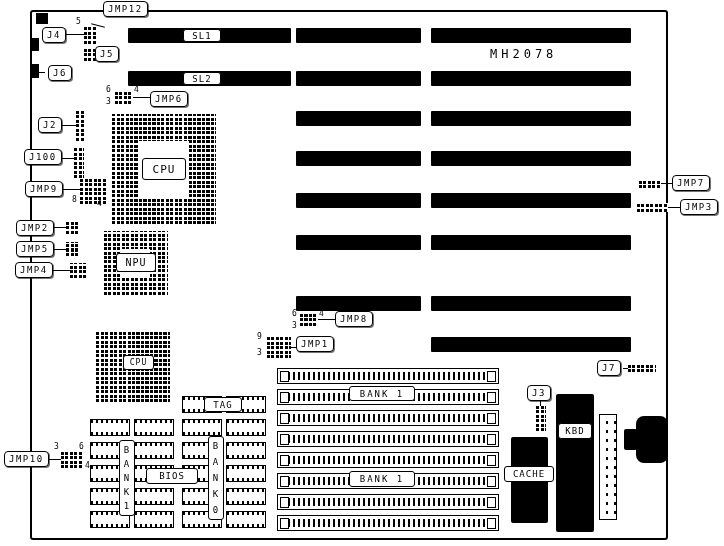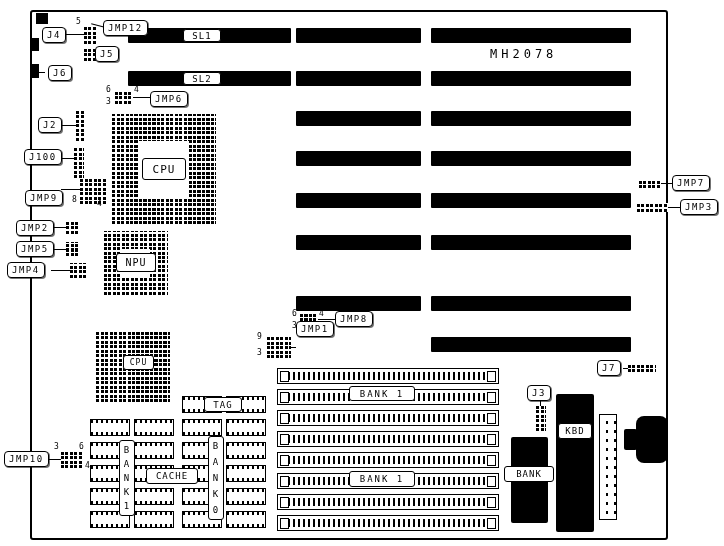--- a/index.html
+++ b/index.html
@@ -96,21 +96,21 @@
   <div class="dip" style="left:90px;top:488px"></div>
   <div class="dip" style="left:134px;top:488px"></div>
   <div class="dip" style="left:182px;top:488px"></div>
   <div class="dip" style="left:226px;top:488px"></div>
   <div class="dip" style="left:90px;top:511px"></div>
   <div class="dip" style="left:134px;top:511px"></div>
   <div class="dip" style="left:182px;top:511px"></div>
   <div class="dip" style="left:226px;top:511px"></div>
 
   <div class="chiplabel" style="left:204px;top:397px;width:38px;height:15px">TAG</div>
-  <div class="chiplabel" style="left:146px;top:468px;width:52px;height:16px">CACHE</div>
+  <div class="chiplabel" style="left:146px;top:468px;width:52px;height:16px">BIOS</div>
   <div class="chiplabel vert" style="left:119px;top:440px;width:16px;height:76px;line-height:14px">B
 A
 N
 K
 1</div>
   <div class="chiplabel vert" style="left:208px;top:436px;width:16px;height:84px;line-height:16px">B
 A
 N
 K
 0</div>
@@ -120,21 +120,21 @@
   <div class="simm" style="top:410px"></div>
   <div class="simm" style="top:431px"></div>
   <div class="simm" style="top:452px"></div>
   <div class="simm" style="top:473px"></div>
   <div class="simm" style="top:494px"></div>
   <div class="simm" style="top:515px"></div>
   <div class="chiplabel" style="left:349px;top:386px;width:66px;height:15px;letter-spacing:2px">BANK 1</div>
   <div class="chiplabel" style="left:349px;top:471px;width:66px;height:16px;letter-spacing:2px">BANK 1</div>
 
   <div class="blackchip" style="left:511px;top:437px;width:37px;height:86px;border-radius:2px"></div>
-  <div class="chiplabel" style="left:504px;top:466px;width:50px;height:16px">BANK</div>
+  <div class="chiplabel" style="left:504px;top:466px;width:50px;height:16px">CACHE</div>
   <div class="blackchip" style="left:556px;top:394px;width:38px;height:138px;border-radius:2px"></div>
   <div class="chiplabel" style="left:558px;top:423px;width:34px;height:16px">KBD</div>
   <div class="conn" style="left:599px;top:414px;width:18px;height:106px"></div>
   <div class="blackchip" style="left:636px;top:416px;width:32px;height:47px;border-radius:8px"></div>
   <div class="blackchip" style="left:624px;top:429px;width:13px;height:21px;border-radius:2px"></div>
 
   <div class="pinblock" style="left:84px;top:27px;width:12px;height:17px"></div>
   <div class="pinblock" style="left:84px;top:48px;width:12px;height:13px"></div>
   <div class="pinblock" style="left:115px;top:90px;width:18px;height:14px"></div>
   <div class="pinblock" style="left:76px;top:111px;width:8px;height:30px"></div>
@@ -162,35 +162,35 @@
   <div class="lead" style="left:52px;top:249px;width:14px;height:1px"></div>
   <div class="lead" style="left:51px;top:270px;width:19px;height:1px"></div>
   <div class="lead" style="left:661px;top:183px;width:11px;height:1px"></div>
   <div class="lead" style="left:668px;top:207px;width:12px;height:1px"></div>
   <div class="lead" style="left:318px;top:319px;width:17px;height:1px"></div>
   <div class="lead" style="left:291px;top:347px;width:5px;height:1px"></div>
   <div class="lead" style="left:47px;top:459px;width:14px;height:1px"></div>
   <div class="lead" style="left:623px;top:368px;width:5px;height:1px"></div>
   <div class="lead" style="left:540px;top:400px;width:1px;height:6px"></div>
 
-  <div class="callout" style="left:103px;top:20px">JMP12</div>
+  <div class="callout" style="left:103px;top:1px">JMP12</div>
   <div class="callout" style="left:42px;top:27px">J4</div>
   <div class="callout" style="left:95px;top:46px">J5</div>
   <div class="callout" style="left:48px;top:65px">J6</div>
   <div class="callout" style="left:150px;top:91px">JMP6</div>
   <div class="callout" style="left:38px;top:117px">J2</div>
   <div class="callout" style="left:24px;top:149px">J100</div>
-  <div class="callout" style="left:25px;top:190px">JMP9</div>
+  <div class="callout" style="left:25px;top:181px">JMP9</div>
   <div class="callout" style="left:16px;top:220px">JMP2</div>
   <div class="callout" style="left:16px;top:241px">JMP5</div>
-  <div class="callout" style="left:7px;top:262px">JMP4</div>
+  <div class="callout" style="left:15px;top:262px">JMP4</div>
   <div class="callout" style="left:672px;top:175px">JMP7</div>
   <div class="callout" style="left:680px;top:199px">JMP3</div>
   <div class="callout" style="left:335px;top:311px">JMP8</div>
-  <div class="callout" style="left:296px;top:321px">JMP1</div>
+  <div class="callout" style="left:296px;top:336px">JMP1</div>
   <div class="callout" style="left:597px;top:360px">J7</div>
   <div class="callout" style="left:527px;top:385px">J3</div>
   <div class="callout" style="left:4px;top:451px">JMP10</div>
 
   <div class="num" style="left:76px;top:18px">5</div>
   <div class="num" style="left:106px;top:86px">6</div>
   <div class="num" style="left:134px;top:86px">4</div>
   <div class="num" style="left:106px;top:98px">3</div>
   <div class="num" style="left:72px;top:196px">8</div>
   <div class="num" style="left:97px;top:200px">4</div>

